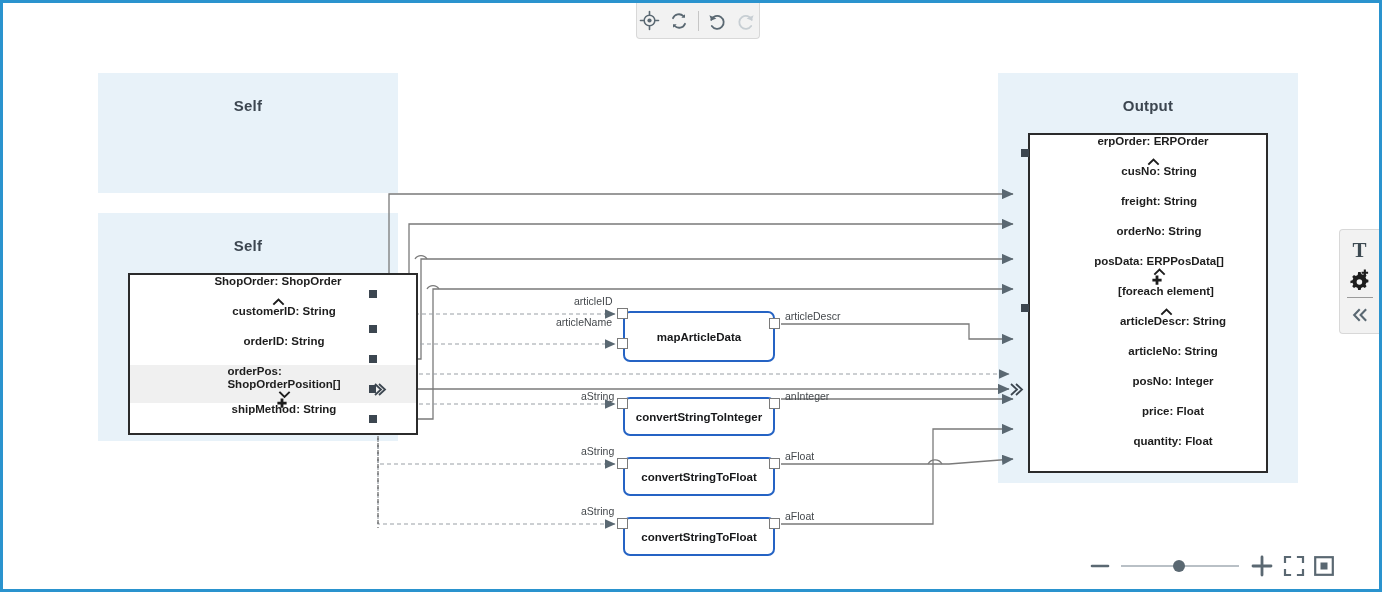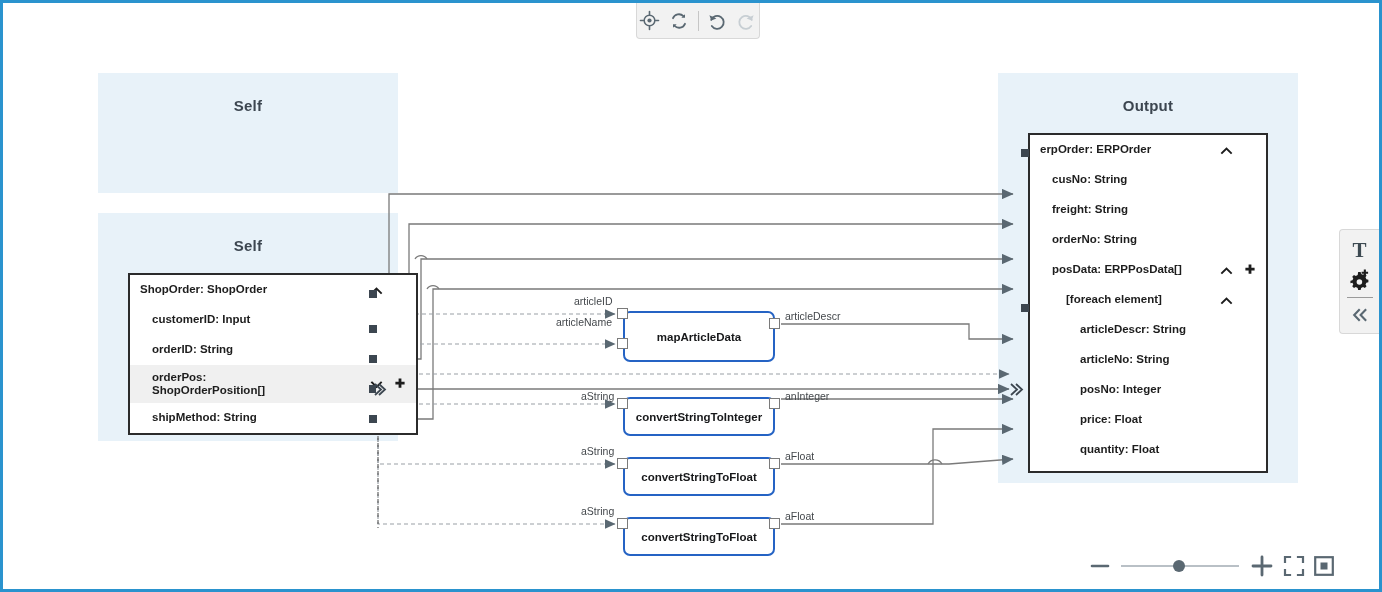--- a/index.html
+++ b/index.html
@@ -56,21 +56,21 @@
   
   .card{
     position:absolute;background:#ffffff;border:2px solid #2b2b2b;
     box-sizing:border-box;z-index:20;
   }
   #card-self{left:125px;top:270px;width:290px;height:162px;}
   #card-output{left:1025px;top:130px;width:240px;height:340px;}
   .row{
     height:30px;display:flex;align-items:center;
     font-size:11.5px;font-weight:bold;color:#1d1d1d;
-    box-sizing:border-box;position:relative;
+    box-sizing:border-box;position:relative;flex-direction:column;
   }
   .row.root{padding-left:10px;}
   .row.lvl1{padding-left:22px;}
   .row.lvl2{padding-left:36px;}
   .row.lvl3{padding-left:50px;}
   .row .lbl{flex:1;line-height:1.15;white-space:pre-line;}
   .row.sel{background:#f0f0f0;}
   .row.tall{height:38px;}
   .ctl{width:24px;display:flex;align-items:center;justify-content:center;cursor:pointer;}
   .ctl.sp{margin-right:4px;}
@@ -181,21 +181,21 @@
       <span class="lbl">ShopOrder: ShopOrder</span>
       <span class="ctl">
         <svg class="chev" viewBox="0 0 11 7">
             <path d="M1 6 L5.5 1.5 L10 6" stroke="#1d1d1d" stroke-width="1.9" fill="none" stroke-linecap="square"></path>
           </svg>
       </span>
       <span style="width:28px"></span>
     </div>
 
     <div class="row lvl1">
-      <span class="lbl">customerID: Input</span>
+      <span class="lbl">customerID: String</span>
       <span style="width:52px"></span>
     </div>
 
     <div class="row lvl1">
       <span class="lbl">orderID: String</span>
       <span style="width:52px"></span>
     </div>
 
     <div class="row lvl1 sel tall">
       <span class="lbl">orderPos:

